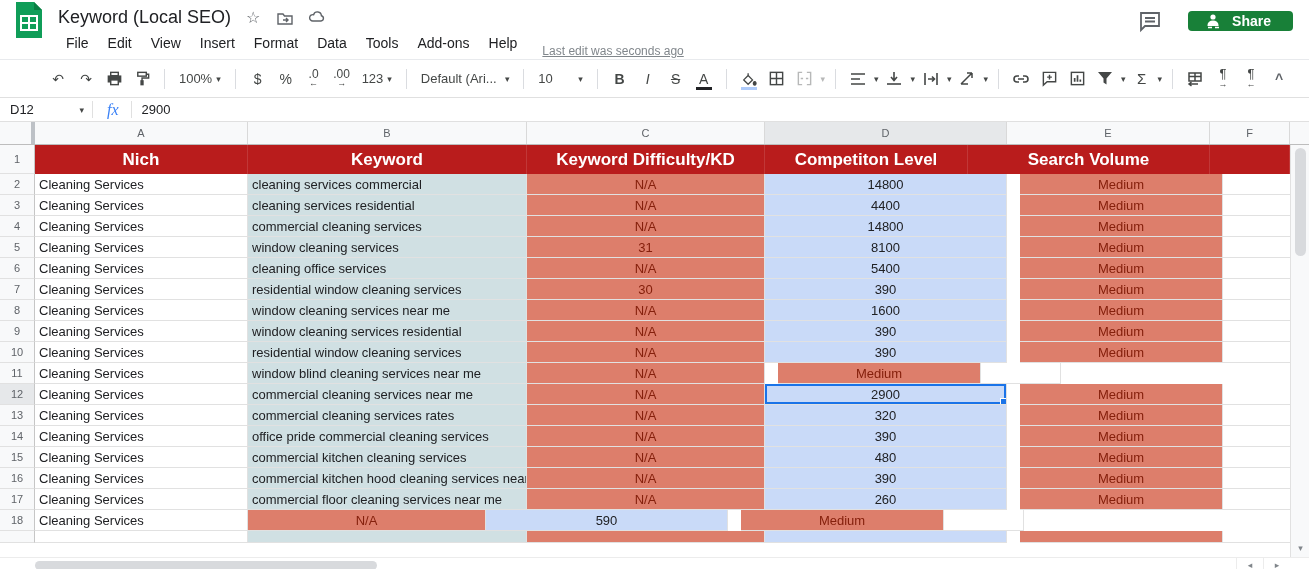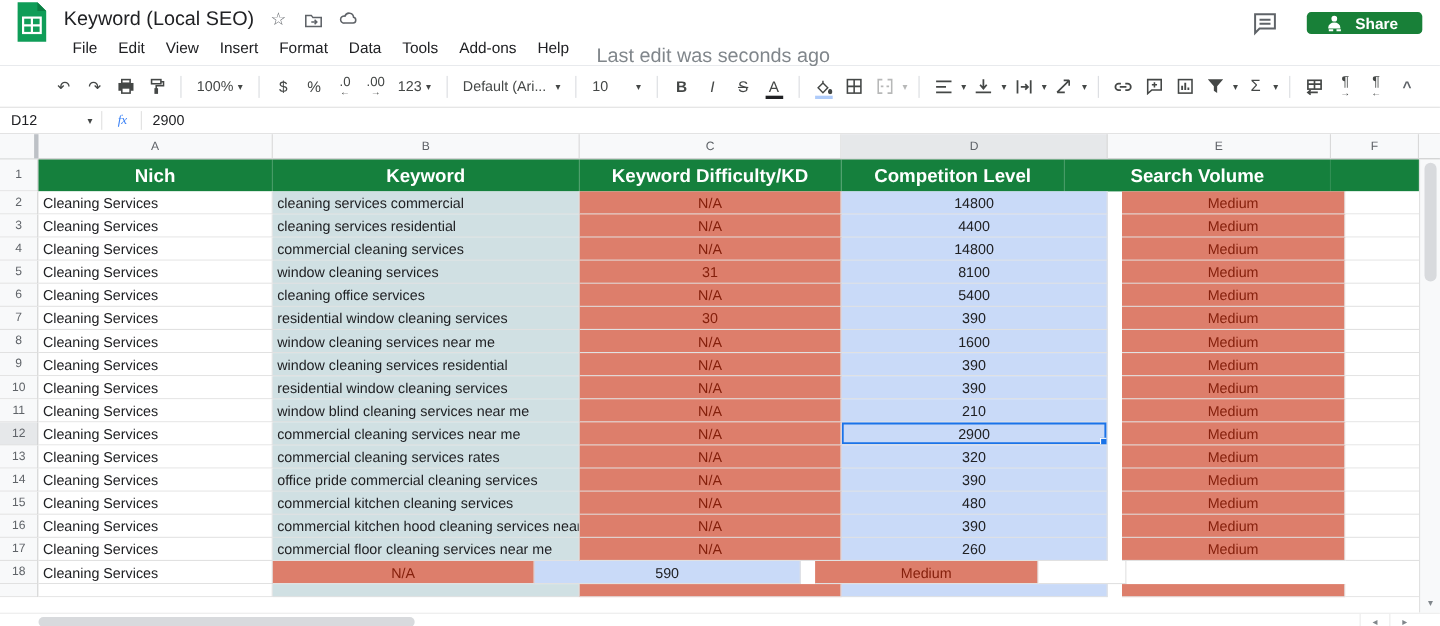--- a/index.html
+++ b/index.html
@@ -8,21 +8,21 @@
 
   
   .titlebar { height:59px; display:flex; padding-left:14px; position:relative; background:#fff; }
   .logo { width:30px; height:40px; margin-right:14px; flex:0 0 auto; }
   .title-stack { display:flex; flex-direction:column; justify-content:center; }
   .title-row { display:flex; align-items:center; gap:12px; height:26px; }
   .doc-title { font-size:18px; color:#202124; }
   .tb-ico { width:20px; height:20px; color:#5f6368; display:flex; align-items:center; justify-content:center; font-size:16px; cursor:pointer; }
   .menu-row { display:flex; align-items:center; gap:3px; height:24px; }
   .menu-item { font-size:14px; color:#202124; padding:2px 8px; border-radius:3px; cursor:pointer; }
-  .last-edit { font-size:18px; color:#80868b; margin-left:14px; cursor:pointer;margin-top:16px; }
+  .last-edit { font-size:12px; color:#80868b; text-decoration:underline; margin-left:14px; cursor:pointer;margin-top:16px; }
   .titlebar-right { position:absolute; right:16px; top:9px; display:flex; align-items:center; gap:26px; }
   .comment-ico { width:24px; height:24px; color:#5f6368; cursor:pointer; }
   .share-btn { background:#188038; color:#fff; font-size:14px; font-weight:bold; border:none;
     border-radius:4px; height:20px; padding:0 22px 0 16px; display:flex; align-items:center; gap:10px; cursor:pointer; }
 
   
   .toolbar { height:38px; border-top:1px solid #e8eaed; display:flex; align-items:center; padding-left:46px; gap:4px; background:#fff; }
   .tbtn { min-width:24px; height:24px; padding:0 3px; display:flex; align-items:center; justify-content:center;
     color:#444746; font-size:14px; border-radius:2px; cursor:pointer; position:relative; }
   .tbtn svg { display:block; }
@@ -38,21 +38,21 @@
   .collapse { margin-left:auto; margin-right:18px; font-weight:bold; color:#5f6368; }
   .pil { display:flex; flex-direction:column; align-items:center; line-height:10px; font-size:13px; }
   .pil .arr { font-size:9px; }
 
   
   .formula-bar { height:25px; border-top:1px solid #e0e0e0; border-bottom:1px solid #e0e0e0;
     display:flex; align-items:center; background:#fff; }
   .name-box { width:92px; padding-left:10px; font-size:13px; color:#202124; display:flex; align-items:center; justify-content:space-between; cursor:pointer; }
   .name-box .dd-arrow { margin-right:8px; }
   .fb-sep { width:1px; height:17px; background:#e0e0e0; }
-  .fx { font-style:italic; font-family:"Liberation Serif", serif; color:#3b82f6; font-size:12px; padding:0 12px 0 14px; }
+  .fx { font-style:italic; font-family:"Liberation Serif", serif; color:#3b82f6; font-size:16px; padding:0 12px 0 14px; }
   .fb-value { font-size:13px; color:#202124; padding-left:10px; flex:1; cursor:text; }
 
   
   .sheet-area { position:relative; height:435px; background:#fff; }
   .col-headers { display:flex; height:23px; background:#f8f9fa; border-bottom:1px solid #bdbdbd; }
   .corner { width:35px; height:100%; background:#f8f9fa; border-right:4px solid #bdc1c6; flex:0 0 auto; cursor:pointer; }
   .col-head { border-right:1px solid #d9d9d9; display:flex; align-items:center; justify-content:center;
     font-size:11px; color:#5f6368; cursor:pointer; flex:0 0 auto; }
   .col-head.sel { background:#e6e8ea; }
   .grid-rows { width:1290px; }
@@ -64,21 +64,21 @@
   .gut.sel { background:#e6e8ea; }
   .cell { flex:0 0 auto; font-size:13px; color:#202124; border-right:1px solid #e1e1e1; border-bottom:1px solid #e1e1e1;
     display:flex; align-items:center; overflow:hidden; white-space:nowrap; cursor:cell; position:relative; }
   .w-A{width:213px;} .w-B{width:279px;} .w-C{width:238px;} .w-D{width:242px;} .w-E{width:203px;} .w-F{width:80px;}
   .c-A { background:#ffffff; padding-left:4px; }
   .c-B { background:#d0e0e3; padding-left:4px; }
   .c-C { background:#dd7e6b; justify-content:center; color:#85200c; }
   .c-D { background:#c9daf8; justify-content:center; }
   .c-E { background:#dd7e6b; justify-content:center; color:#85200c;margin-left:13px; }
   .c-F { background:#ffffff; }
-  .header-row .cell { background:#15803d; color:#ffffff; font-weight:bold; font-size:17px; justify-content:center;
+  .header-row .cell { background:#b91c1c; color:#ffffff; font-weight:bold; font-size:17px; justify-content:center;
     border-right:1px solid rgba(255,255,255,0.12); border-bottom:none; }
   .cell.selected-cell { box-shadow:inset 0 0 0 2px #1a73e8; }
   .fill-handle { position:absolute; right:-1px; bottom:-1px; width:7px; height:7px; background:#1a73e8; border:1px solid #fff; }
 
   
   .vscroll { position:absolute; top:23px; right:0; width:19px; bottom:0; background:#f8f9fa; border-left:1px solid #e1e1e1; }
   .vthumb { position:absolute; top:3px; left:4px; width:11px; height:108px; background:#d8dadd; border-radius:6px; cursor:grab; }
   .varrow { position:absolute; bottom:2px; left:0; width:19px; height:14px; display:flex; align-items:center; justify-content:center;
     color:#80868b; font-size:9px; cursor:pointer; }
 
@@ -413,21 +413,20 @@
         <div class="cell w-C c-C">N/A</div>
         <div class="cell w-D c-D">390</div>
         <div class="cell w-E c-E">Medium</div>
         <div class="cell w-F c-F"></div>
       </div>
       <div class="row">
         <div class="gut">11</div>
         <div class="cell w-A c-A">Cleaning Services</div>
         <div class="cell w-B c-B">window blind cleaning services near me</div>
         <div class="cell w-C c-C">N/A</div>
-        <div class="cell w-D c-D">210</div>
         <div class="cell w-E c-E">Medium</div>
         <div class="cell w-F c-F"></div>
       </div>
       <div class="row">
         <div class="gut sel">12</div>
         <div class="cell w-A c-A">Cleaning Services</div>
         <div class="cell w-B c-B">commercial cleaning services near me</div>
         <div class="cell w-C c-C">N/A</div>
         <div class="cell w-D c-D selected-cell">2900<div class="fill-handle"></div></div>
         <div class="cell w-E c-E">Medium</div>

